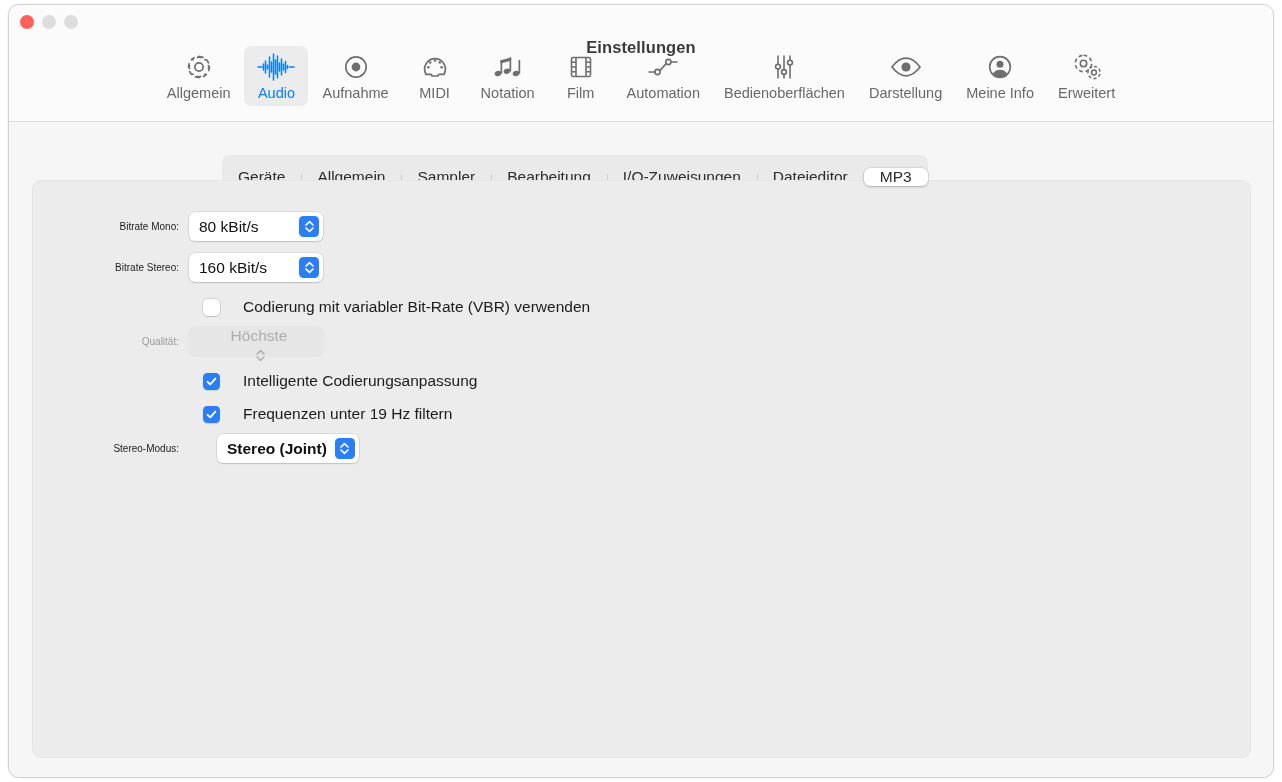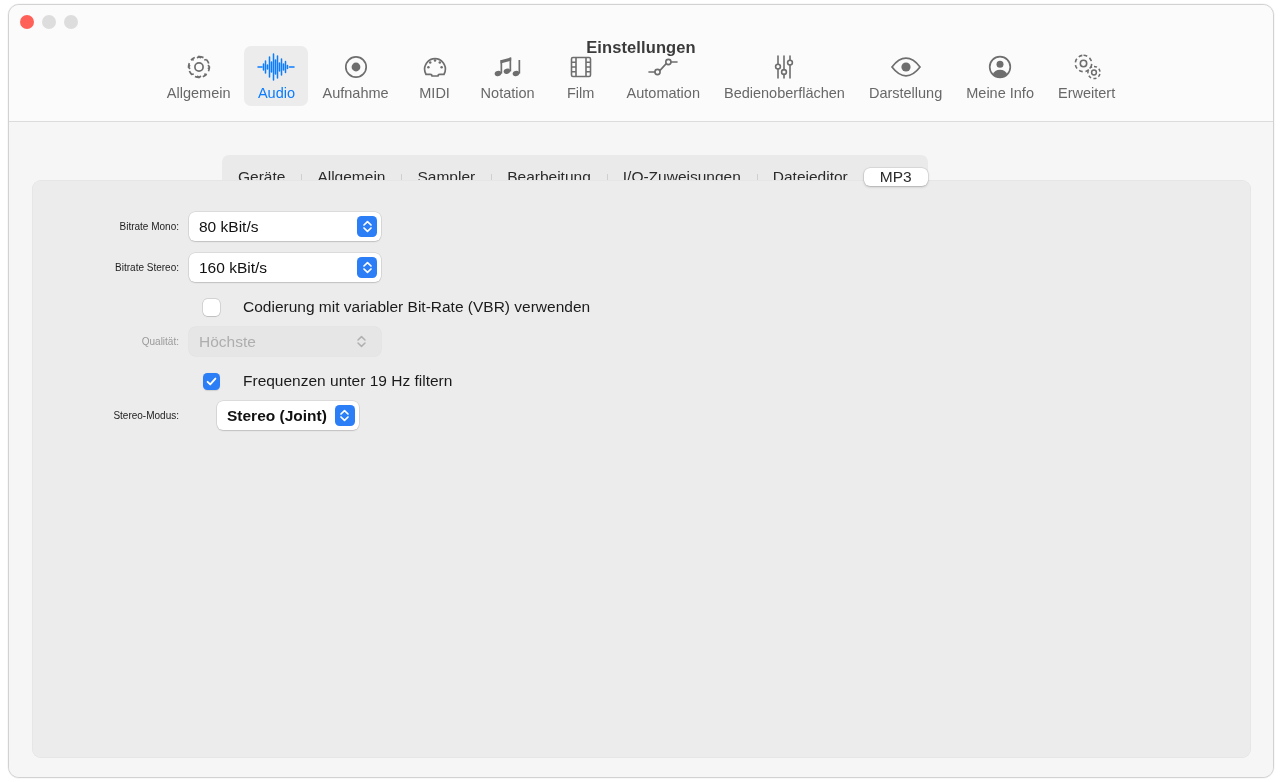--- a/index.html
+++ b/index.html
@@ -171,27 +171,28 @@
     flex: 1;
   }
   .popup .pbox {
     width: 20px; height: 21px;
     border-radius: 4.5px;
     background: #2b7ef6;
     margin-left: 8px;
     display: flex; align-items: center; justify-content: center;
     flex: 0 0 auto;
   }
-  .popup.w-wide { width: 192px; }
+  .popup.w-wide { width: 134px; }
   .popup.w-auto { width: auto; font-weight: bold; }
 
   
   .popup.disabled {
     background: #e6e6e6;
     box-shadow: 0 0 0 0.5px rgba(0,0,0,0.055);
+    flex-direction: column;
   }
   .popup.disabled .ptext { color: #aeaeae; }
   .popup.disabled .pbox { background: transparent; margin-left: 8px; margin-right: 6px; }
 
   
   .check-row {
     display: flex;
     align-items: center;
     height: 26px;
     margin-bottom: 7px;
@@ -450,20 +451,29 @@
             <span class="ptext">Höchste</span>
             <span class="pbox">
               <svg width="11" height="15" viewBox="0 0 11 15" fill="none" stroke="#b0b0b0" stroke-width="1.5" stroke-linecap="round" stroke-linejoin="round">
                 <path d="M2 6 L5.5 2.6 L9 6"></path>
                 <path d="M2 9 L5.5 12.4 L9 9"></path>
               </svg>
             </span>
           </div>
         </div>
 
+        <div class="check-row">
+          <div class="spacer"></div>
+          <div class="cb on">
+            <svg width="13" height="13" viewBox="0 0 13 13" fill="none" stroke="#ffffff" stroke-width="1.9" stroke-linecap="round" stroke-linejoin="round">
+              <path d="M2.6 6.8 L5.2 9.4 L10.4 3.6"></path>
+            </svg>
+          </div>
+          <div class="cb-label">Intelligente Codierungsanpassung</div>
+        </div>
 
         <div class="check-row">
           <div class="spacer"></div>
           <div class="cb on">
             <svg width="13" height="13" viewBox="0 0 13 13" fill="none" stroke="#ffffff" stroke-width="1.9" stroke-linecap="round" stroke-linejoin="round">
               <path d="M2.6 6.8 L5.2 9.4 L10.4 3.6"></path>
             </svg>
           </div>
           <div class="cb-label">Frequenzen unter 19 Hz filtern</div>
         </div>

